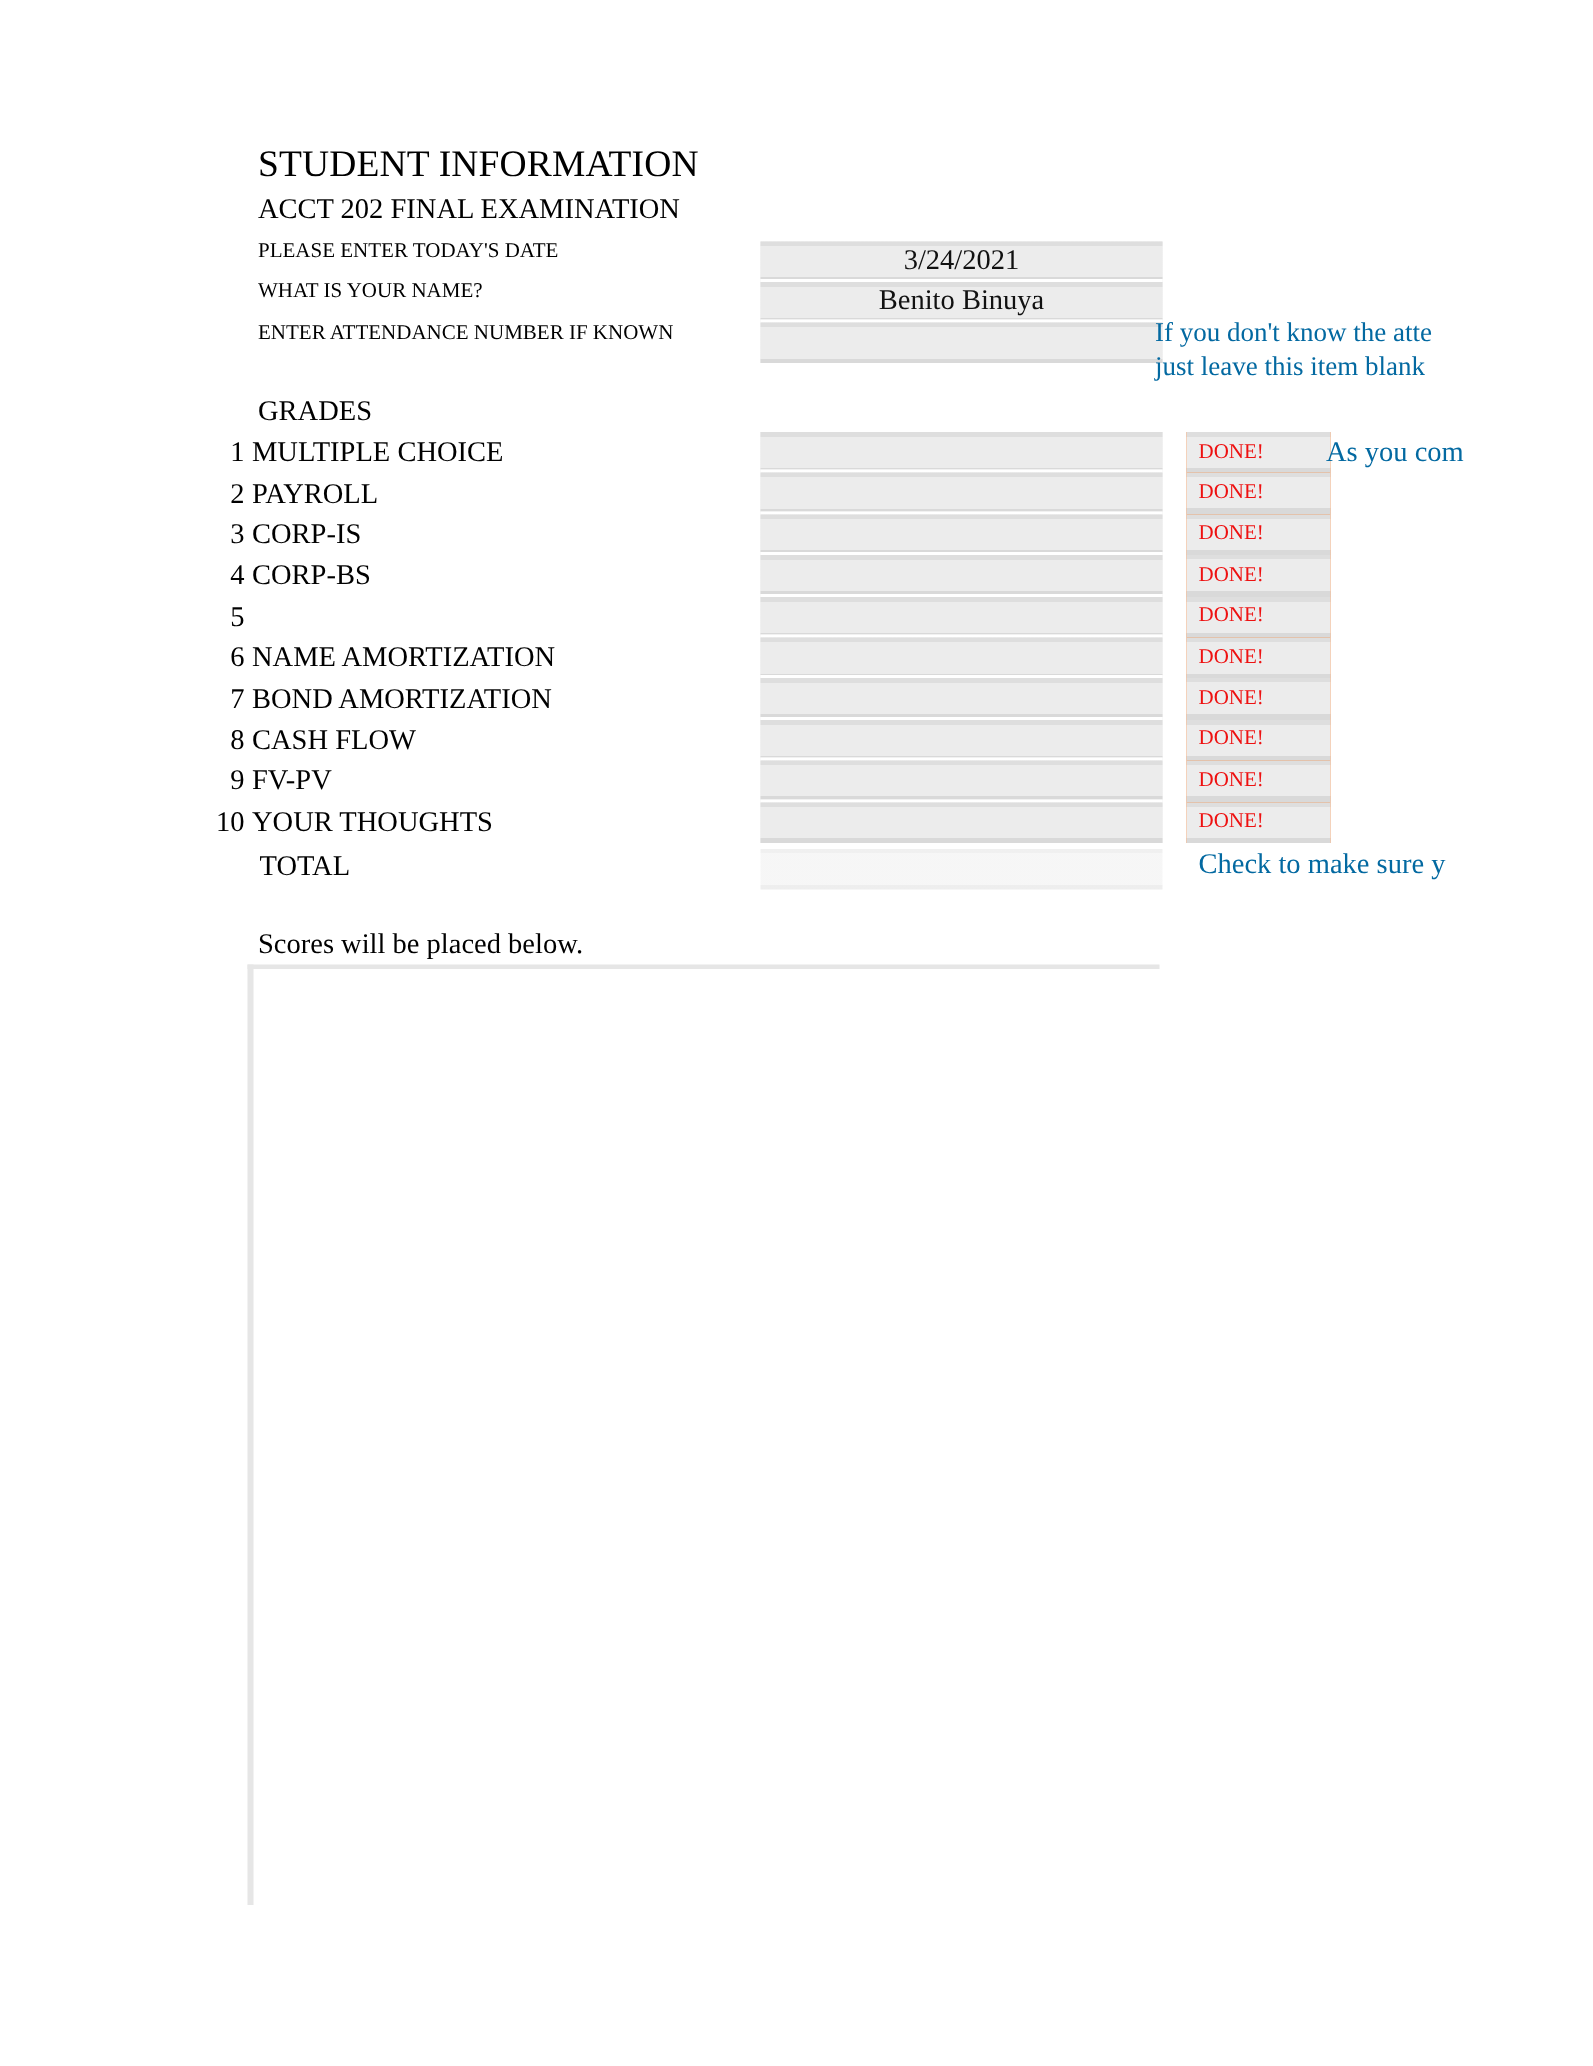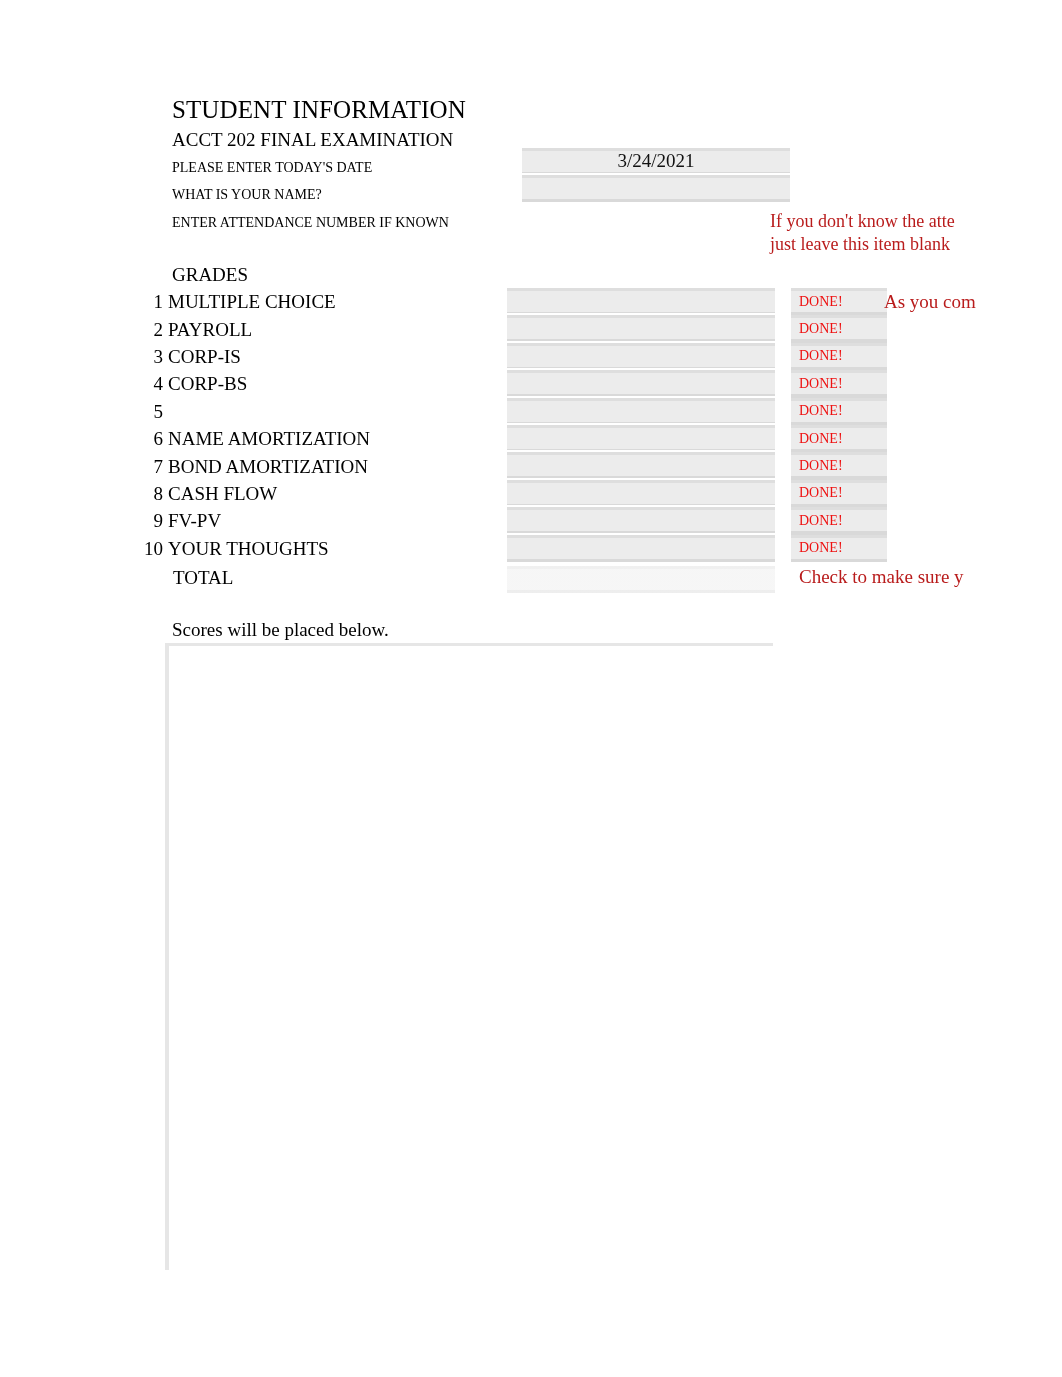--- a/index.html
+++ b/index.html
@@ -55,22 +55,21 @@
   .lbl-attend { top: 211px; }
 
   
   .input-stack {
     position: absolute;
     left: 507px;
     width: 268px;
     background: #ebebeb;
   }
   .input-stack.header-fields {
-    top: 148px;
-    margin-left: 15px;
+    top: 161px;
   }
   .cell {
     position: relative;
     height: 27px;
     box-sizing: border-box;
     border-bottom: 2px solid #ffffff;
     background: linear-gradient(to bottom,
                 #dedede 0px, #dedede 3px,
                 #ececec 3px, #ececec 24px,
                 #d9d9d9 24px, #d9d9d9 27px);
@@ -169,21 +168,21 @@
     padding-left: 8px;
     font-size: 14px;
     line-height: 16px;
     color: #ee1111;
     white-space: nowrap;
   }
 
   
   .note {
     position: absolute;
-    color: #b91c1c;
+    color: #0369a1;
     font-size: 18px;
     line-height: 23px;
     white-space: nowrap;
   }
   .note-attend  { left: 770px; top: 210px; }
   .note-attend .ln { display: block; }
   .note-complete { left: 884px; top: 290px; font-size: 19px; }
   .note-check    { left: 799px; top: 565px; font-size: 19px; }
 
   
@@ -222,20 +221,23 @@
 
   <div class="form-label lbl-date">PLEASE ENTER TODAY'S DATE</div>
   <div class="form-label lbl-name">WHAT IS YOUR NAME?</div>
   <div class="form-label lbl-attend">ENTER ATTENDANCE NUMBER IF KNOWN</div>
 
   <div class="input-stack header-fields">
     <div class="cell">
       <span class="cell-value">3/24/2021</span>
     </div>
     <div class="cell">
+      <span class="cell-value">Benito Binuya</span>
+    </div>
+    <div class="cell">
       <span class="cell-value"></span>
     </div>
   </div>
 
   <div class="note note-attend">
     <span class="ln">If you don't know the atte</span>
     <span class="ln">just leave this item blank</span>
   </div>
 
   <div class="grades-heading">GRADES</div>

